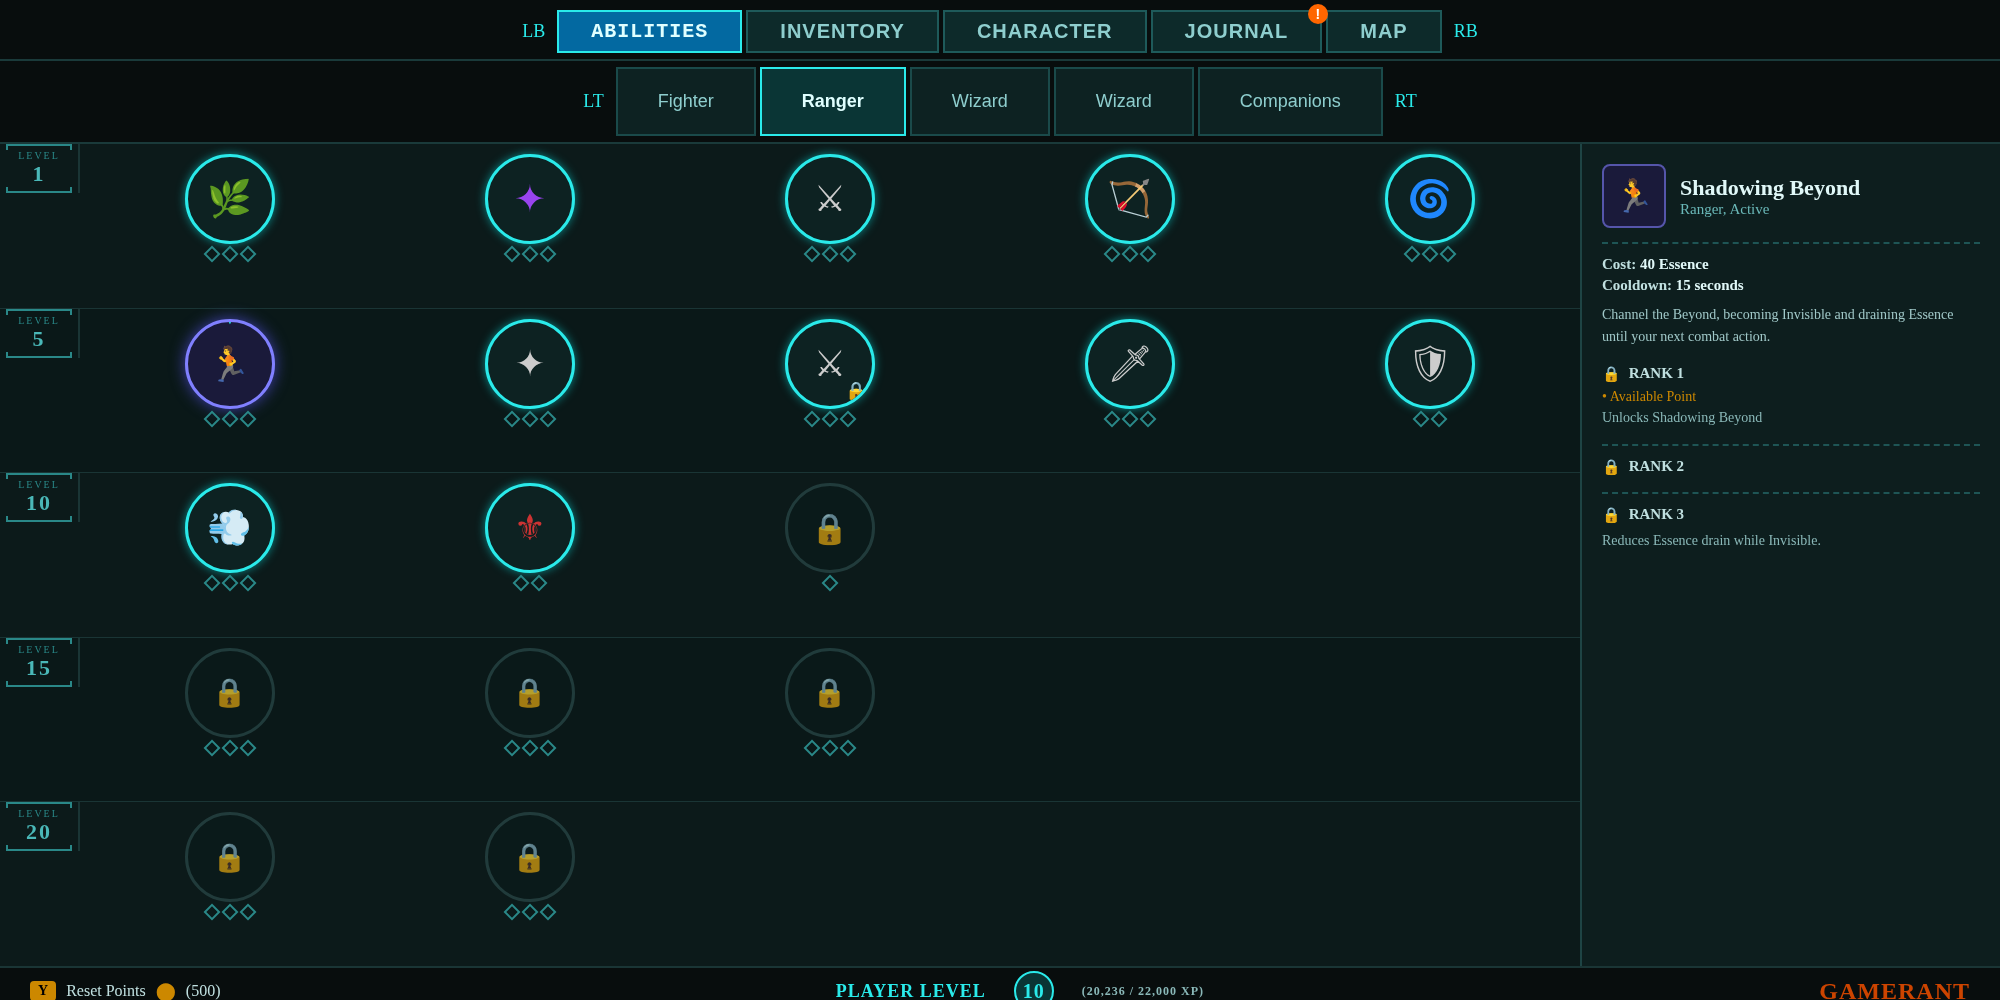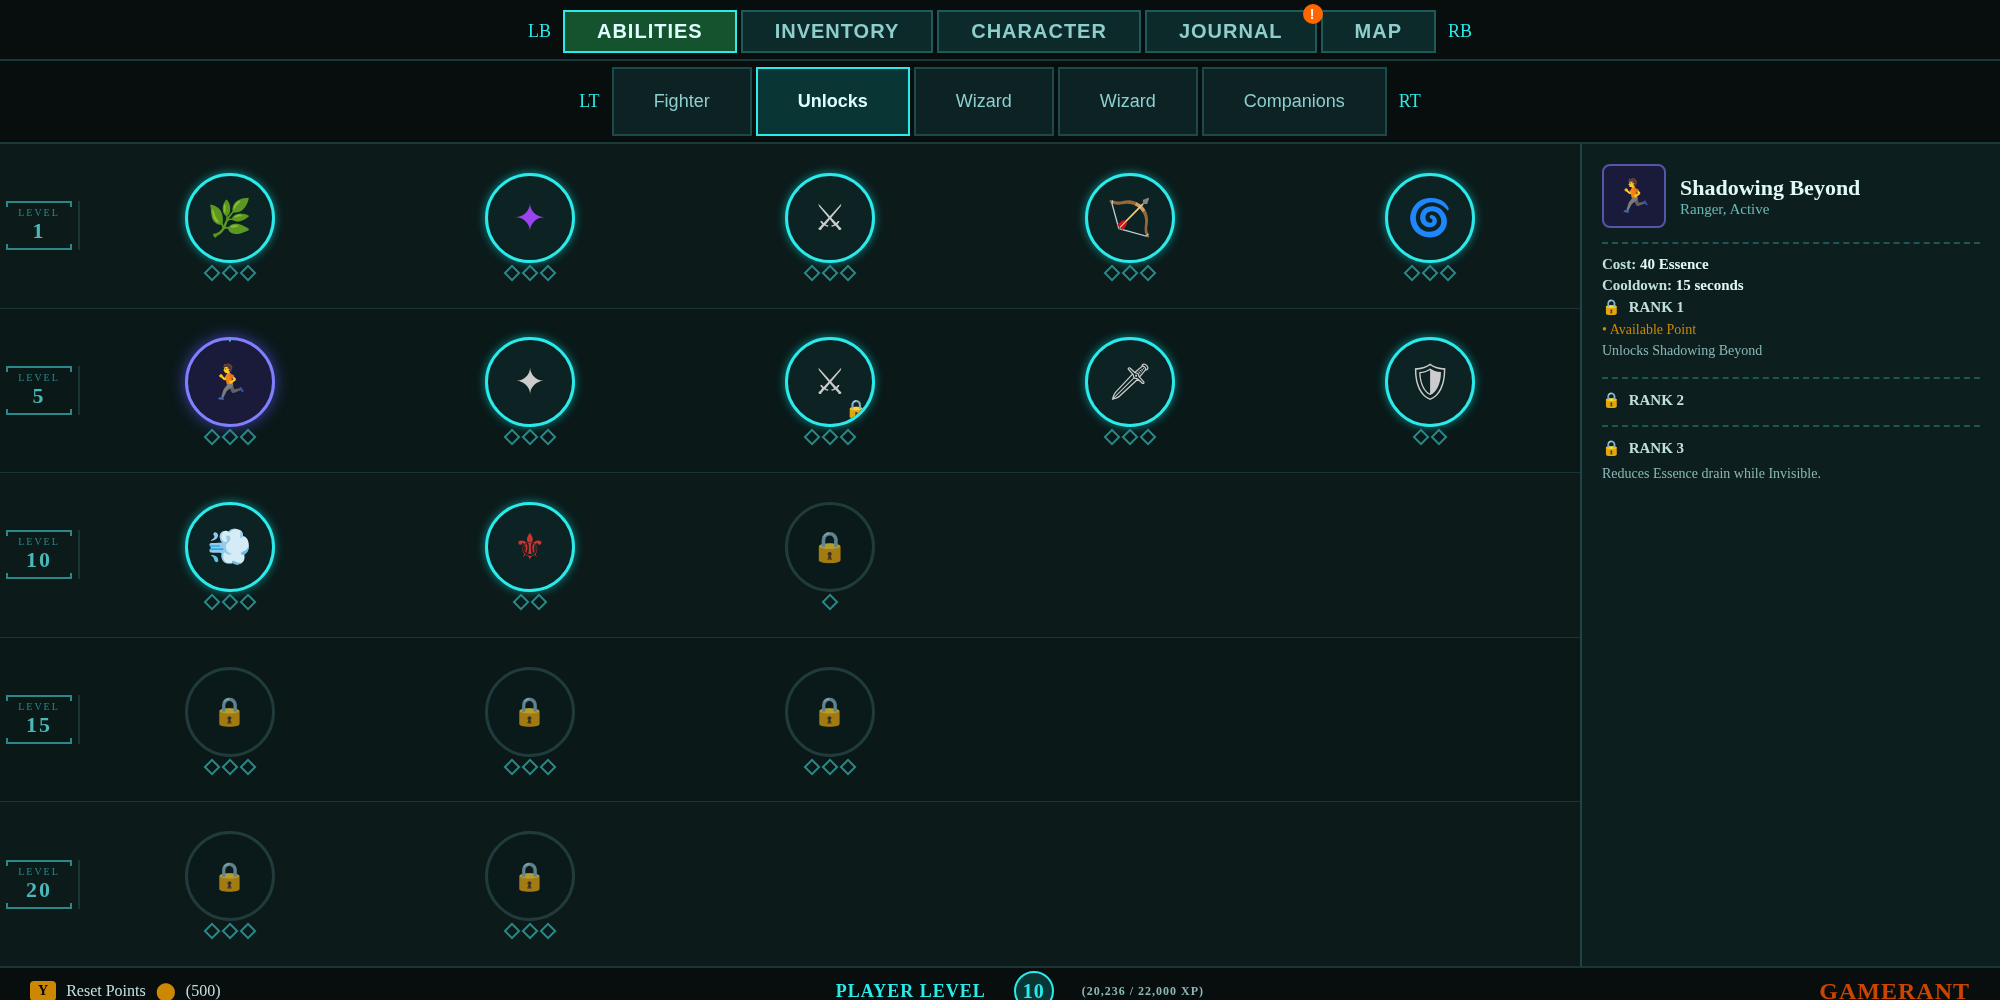--- a/index.html
+++ b/index.html
@@ -28,23 +28,24 @@
       border: 2px solid #1e5a5a;
       color: #8ecece;
       padding: 8px 32px;
       font-size: 20px;
       font-weight: bold;
       letter-spacing: 1px;
       cursor: pointer;
       text-transform: uppercase;
     }
     .nav-btn.active {
-      background: #14532d;
+      background: #0369a1;
       border-color: #2aeaea;
       color: #e0ffff;
+      font-family: Liberation Mono, monospace;
     }
     .nav-btn.journal {
       position: relative;
     }
     .nav-btn.journal .exclaim {
       position: absolute;
       top: -8px;
       right: -8px;
       background: #ff6600;
       color: white;
@@ -102,21 +103,21 @@
     }
 
     
     .level-rows {
       display: flex;
       flex-direction: column;
       height: 100%;
     }
     .level-row {
       display: flex;
-      align-items: center;
+      align-items: flex-start;
       border-bottom: 1px solid #1a3535;
       flex: 1;
       position: relative;
     }
     .level-label {
       width: 80px;
       display: flex;
       flex-direction: column;
       align-items: center;
       justify-content: center;
@@ -387,21 +388,21 @@
     <span>JOURNAL</span>
     <span class="exclaim">!</span>
   </button>
   <button class="nav-btn">MAP</button>
   <span class="nav-label">RB</span>
 </div>
 
 <div class="sub-nav">
   <span class="nav-label">LT</span>
   <button class="sub-btn">Fighter</button>
-  <button class="sub-btn active">Unlocks</button>
+  <button class="sub-btn active">Ranger</button>
   <button class="sub-btn">Wizard</button>
   <button class="sub-btn">Wizard</button>
   <button class="sub-btn">Companions</button>
   <span class="nav-label">RT</span>
 </div>
 
 <div class="main-layout">
 
   <div class="skill-tree">
     <div class="level-rows">
@@ -671,20 +672,21 @@
     </div>
     <hr class="divider">
     <div class="skill-cost">
       <strong>Cost:</strong>
       <span>40 Essence</span>
     </div>
     <div class="skill-cost">
       <strong>Cooldown:</strong>
       <span>15 seconds</span>
     </div>
+    <div class="skill-desc">Channel the Beyond, becoming Invisible and draining Essence until your next combat action.</div>
 
     <div class="rank-section">
       <div class="rank-title">
         <span class="lock-icon">🔒</span>
         <span>RANK 1</span>
       </div>
       <div class="rank-available">• Available Point</div>
       <div class="rank-desc">Unlocks Shadowing Beyond</div>
     </div>
     <hr class="divider">

